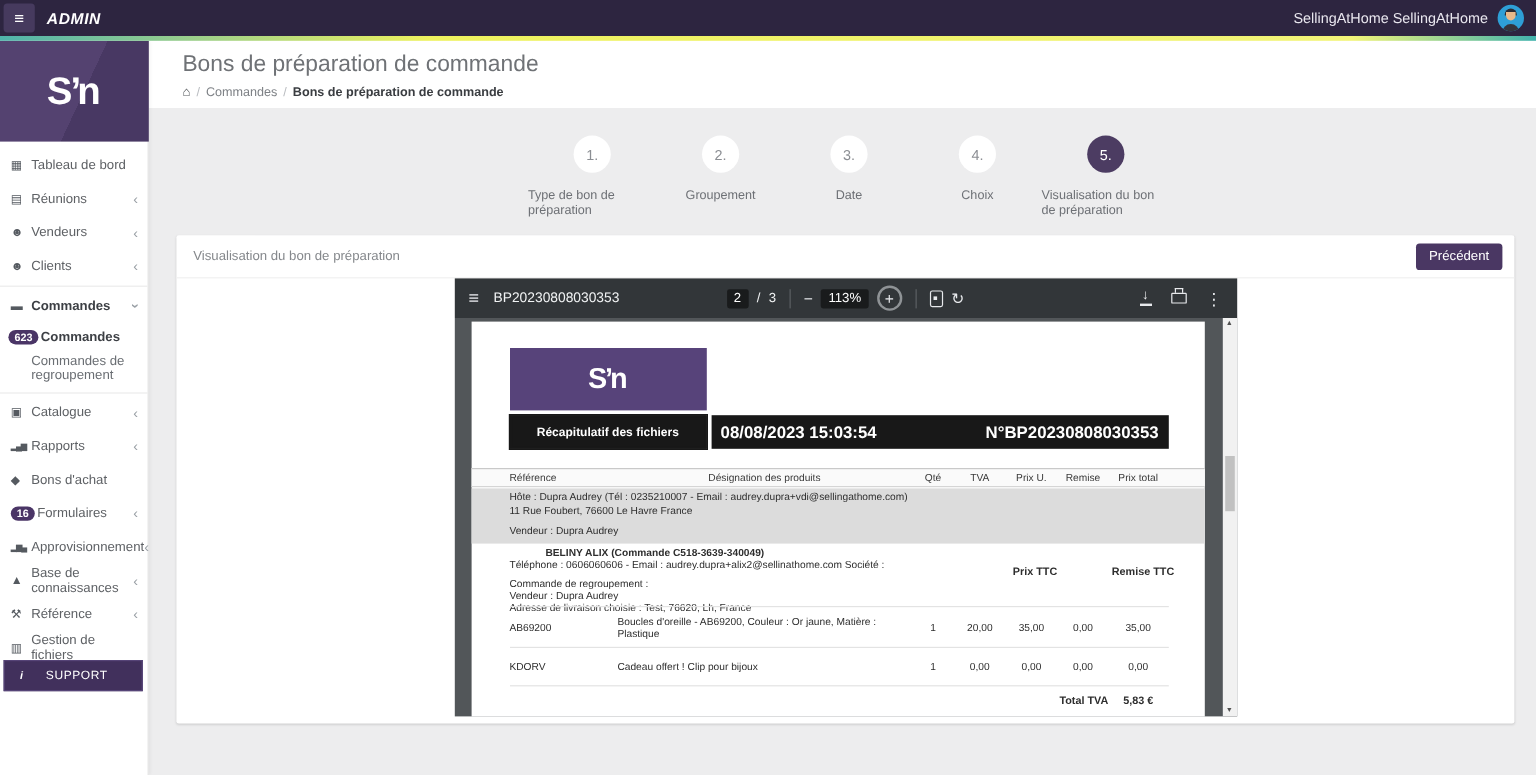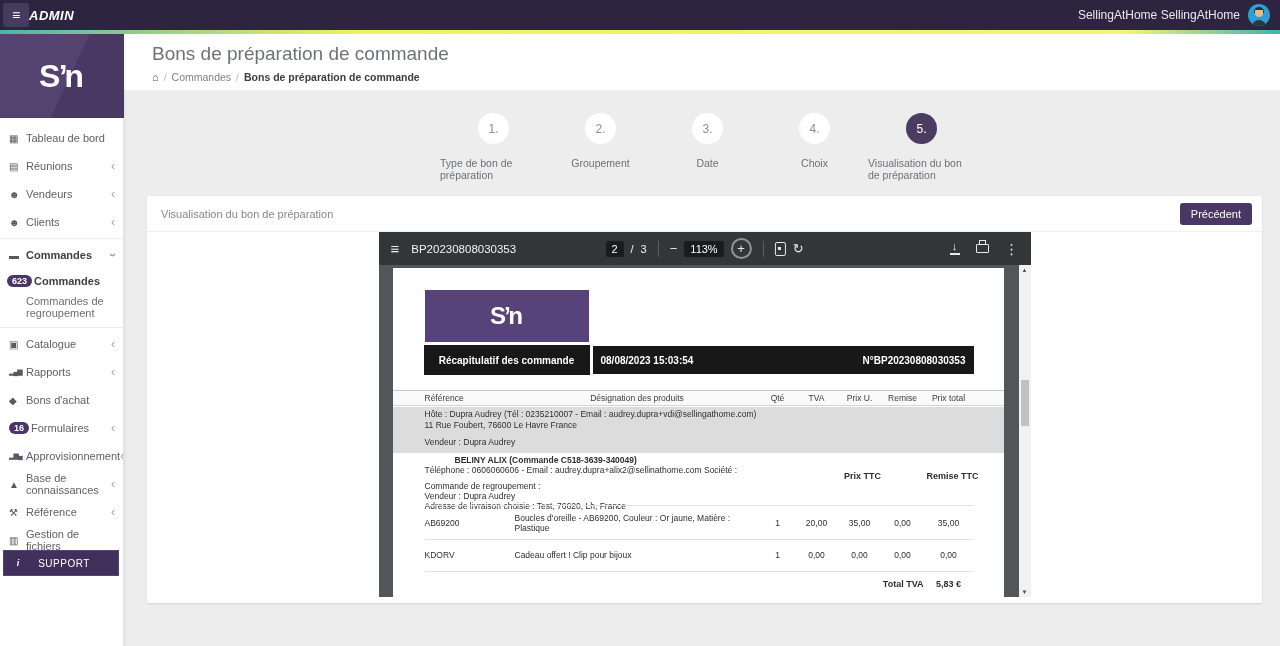--- a/index.html
+++ b/index.html
@@ -6,21 +6,21 @@
   html,body { width:1280px; height:646px; overflow:hidden; background:#fff;
     font-family:"Liberation Sans", sans-serif; }
 
   
   .topbar { position:absolute; left:0; top:0; width:1280px; height:30px;
     background:#2d2540; display:flex; align-items:center; z-index:30; }
   .hamburger-btn { width:26px; height:24px; margin-left:3px; border-radius:3px;
     background:#463a5e; color:#fff; display:flex; align-items:center; justify-content:center;
     font-size:14px; cursor:pointer; }
   .brand { color:#fff; font-weight:700; font-style:italic; font-size:13px;
-    letter-spacing:.5px; }
+    letter-spacing:.5px; margin-left:10px; }
   .user-area { margin-left:auto; display:flex; align-items:center; gap:8px; padding-right:10px; }
   .username { color:#e8e6ee; font-size:12px; }
   .avatar { width:22px; height:22px; border-radius:50%; background:#2e9fd6; position:relative; overflow:hidden; }
   .avatar .hair { position:absolute; top:3px; left:6px; width:10px; height:6px; border-radius:5px 5px 0 0; background:#2b2b33; }
   .avatar .head { position:absolute; top:6px; left:7px; width:8px; height:7px; border-radius:0 0 4px 4px; background:#e8b98a; }
   .avatar .torso { position:absolute; bottom:-3px; left:4px; width:14px; height:9px; border-radius:7px 7px 0 0; background:#34343c; }
 
   .gradientbar { position:absolute; left:0; top:30px; width:1280px; height:4px;
     background:linear-gradient(90deg,#4fb3ab 0%, #9ed08a 13%, #eef25e 28%, #f2f478 88%, #41b3ad 100%); z-index:29;}
 
@@ -106,21 +106,21 @@
   .pdf-body { height:332px; background:#525659; position:relative; overflow:hidden; }
   .pdf-page { position:absolute; left:14px; top:3px; width:611px; height:340px; background:#fff;
     font-size:9px; color:#2e2e2e; }
   .doc-logo { position:absolute; left:32px; top:22px; width:164px; height:52px; background:#57437a;
     display:flex; align-items:center; justify-content:center; }
   .doc-logo span { color:#fff; font-size:24px; font-weight:600; }
   .doc-bar-left { position:absolute; left:32px; top:78px; width:164px; height:28px; background:#181818;
     color:#fff; font-weight:700; font-size:10px; display:flex; align-items:center; justify-content:center;
     border:2px solid #181818; outline:1px solid #181818; }
   .doc-bar-right { position:absolute; left:200px; top:78px; width:381px; height:28px; background:#181818;
-    color:#fff; font-weight:700; font-size:10px; display:flex; align-items:center; padding:0 8px;gap:37px; }
+    color:#fff; font-weight:700; font-size:14px; display:flex; align-items:center; padding:0 8px;gap:37px; }
   .doc-bar-right .dnum { margin-left:auto; }
 
   .prow { display:grid; grid-template-columns:90px 245px 36px 42px 44px 42px 50px; padding:0 30px 0 32px; align-items:center; }
   .prow .c { text-align:center; } .prow .l { text-align:left; } .prow .r { text-align:right; }
   .thead { position:absolute; left:0; top:122px; width:100%; height:16px; background:#fafafa;
     border-top:1px solid #c9c9c9; border-bottom:1px solid #d5d5d5; font-size:8.5px; color:#3a3a3a; }
   .grayblock { position:absolute; left:0; top:139px; width:100%; height:46px; background:#dcdcdc;
     padding:2px 30px 0 32px; line-height:10.5px; font-size:8.5px; }
   .grayblock .b1 { font-weight:700; }
   .grayblock .gap { height:7px; }
@@ -312,21 +312,21 @@
           <span class="print-ic"></span>
           <span class="kebab tb-btn">⋮</span>
         </div>
       </div>
 
       <div class="pdf-body">
         <div class="pdf-page">
           <div class="doc-logo">
             <span>Sŉ</span>
           </div>
-          <div class="doc-bar-left">Récapitulatif des commande</div>
+          <div class="doc-bar-left">Récapitulatif des fichiers</div>
           <div class="doc-bar-right">
             <span>08/08/2023 15:03:54</span>
             <span class="dnum">N°BP20230808030353</span>
           </div>
 
           <div class="thead prow">
             <span class="l">Référence</span>
             <span class="c">Désignation des produits</span>
             <span class="c">Qté</span>
             <span class="c">TVA</span>

